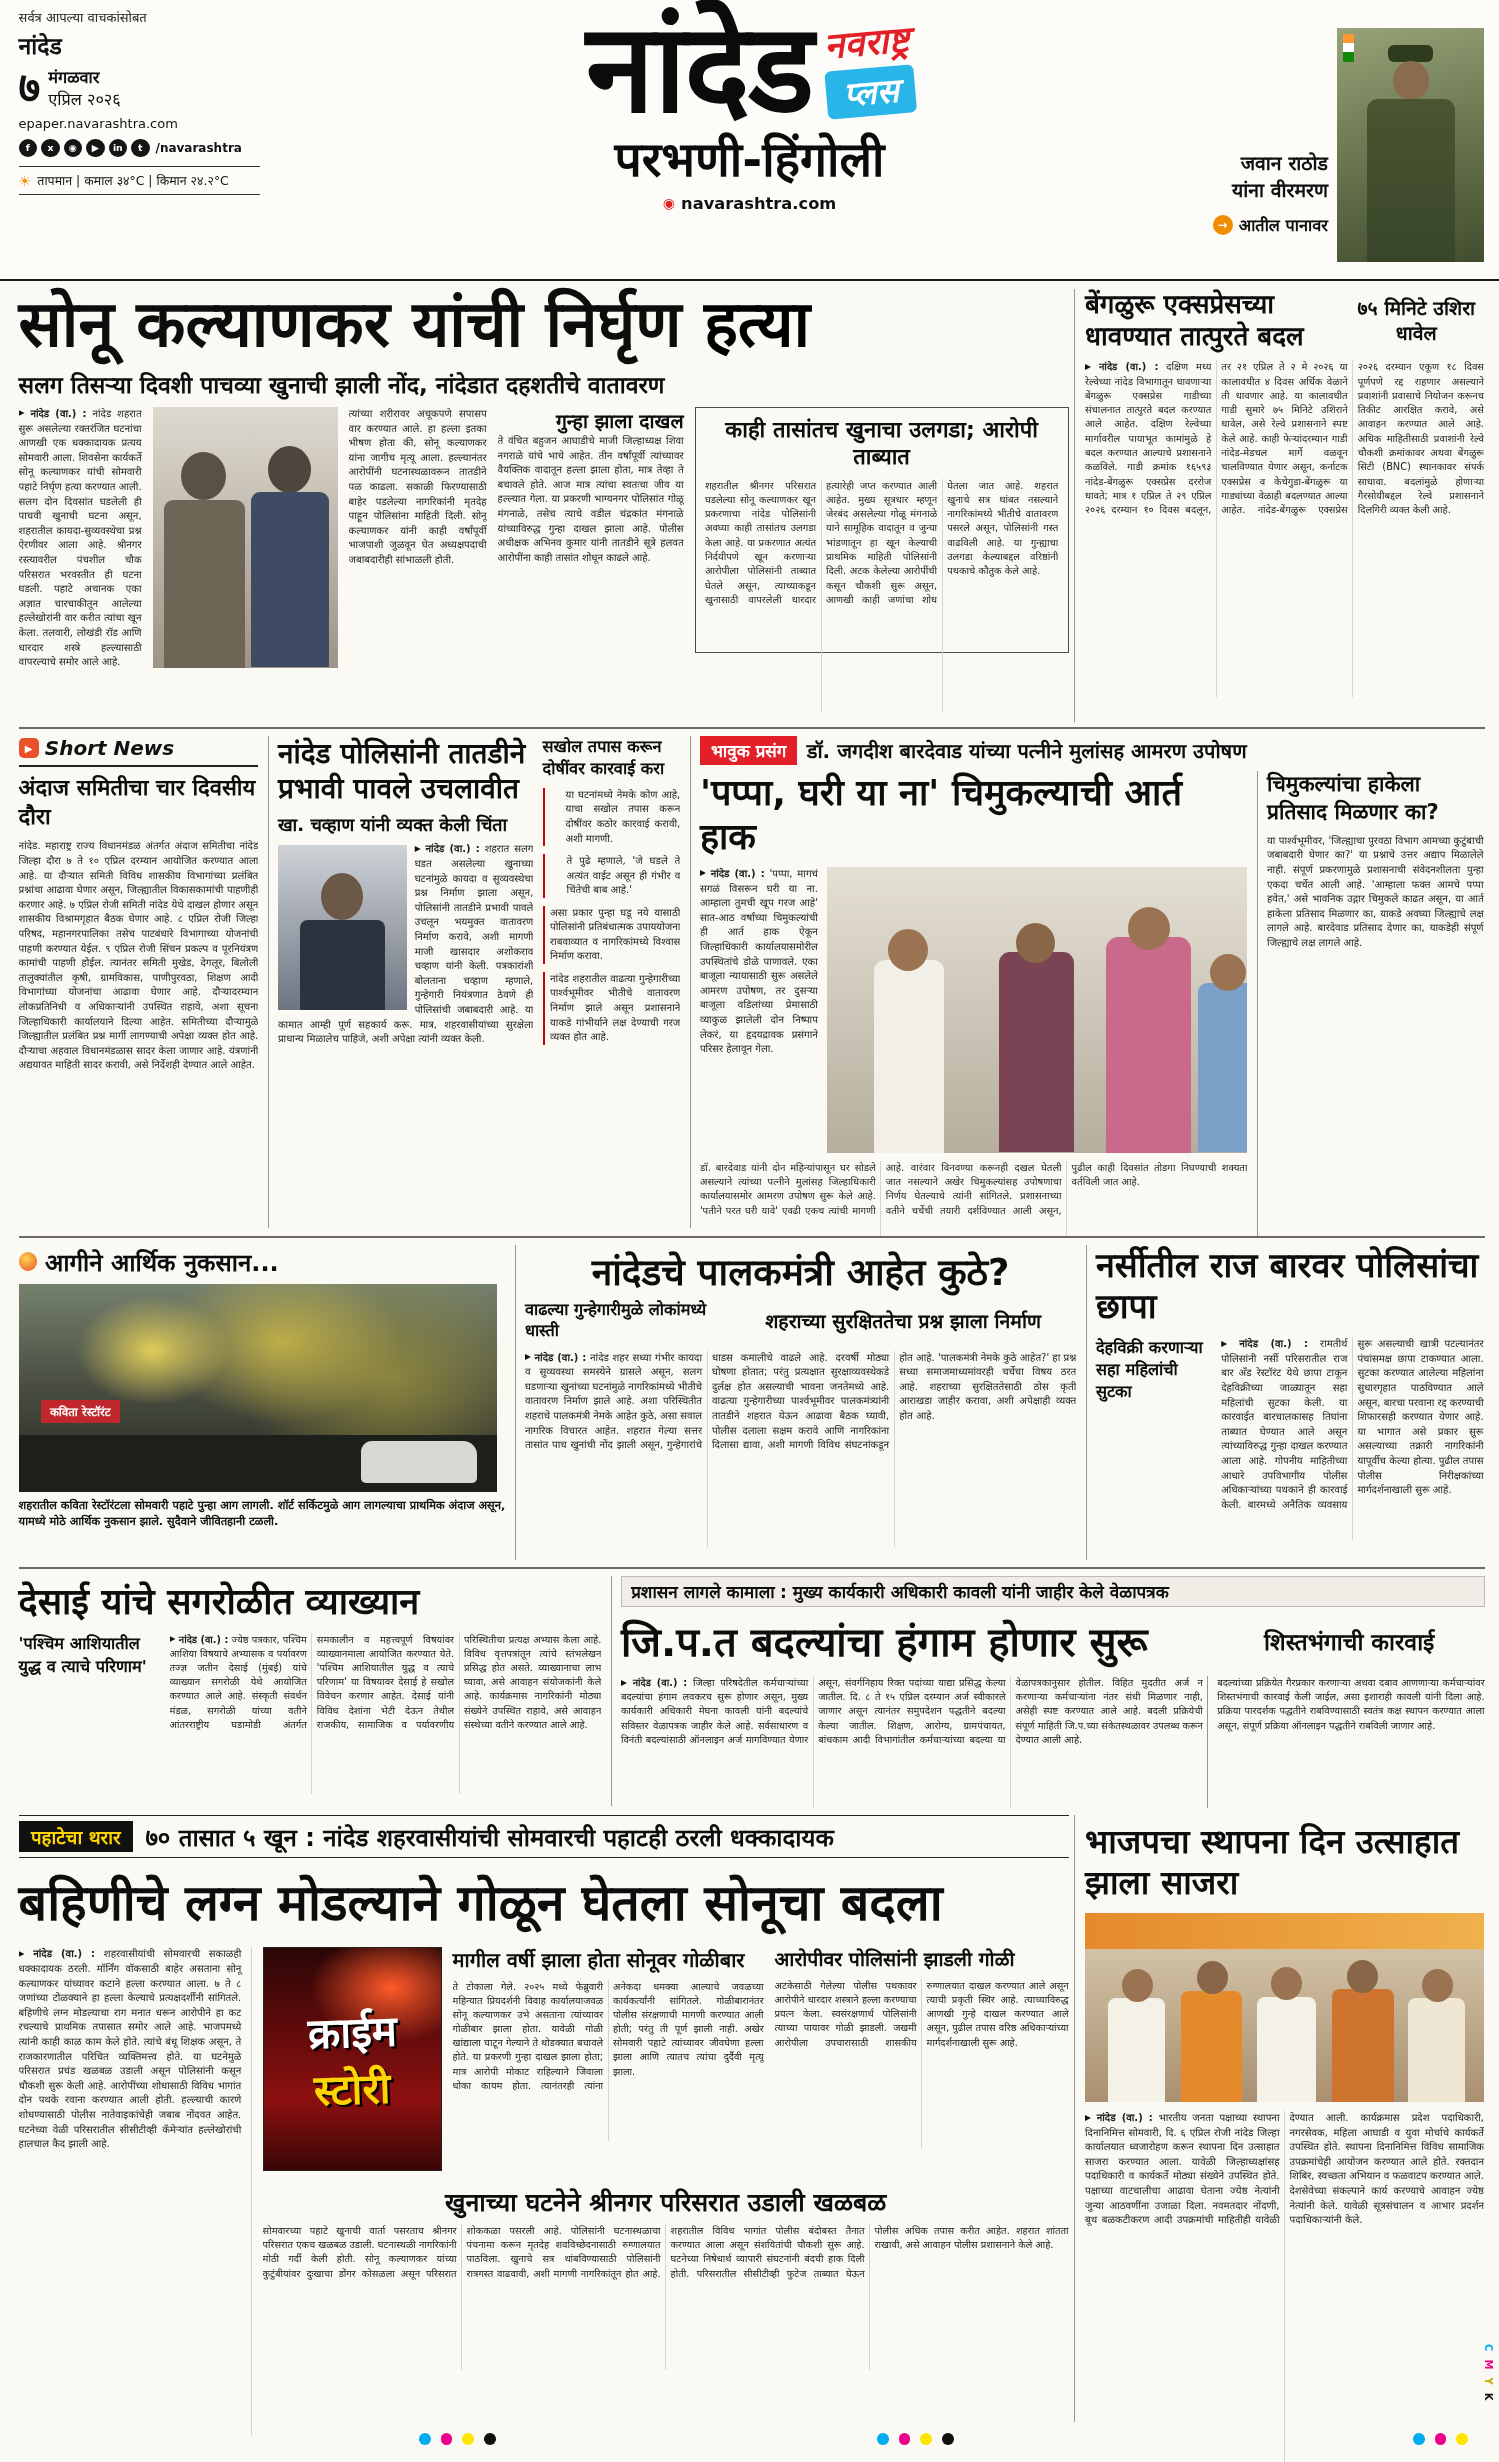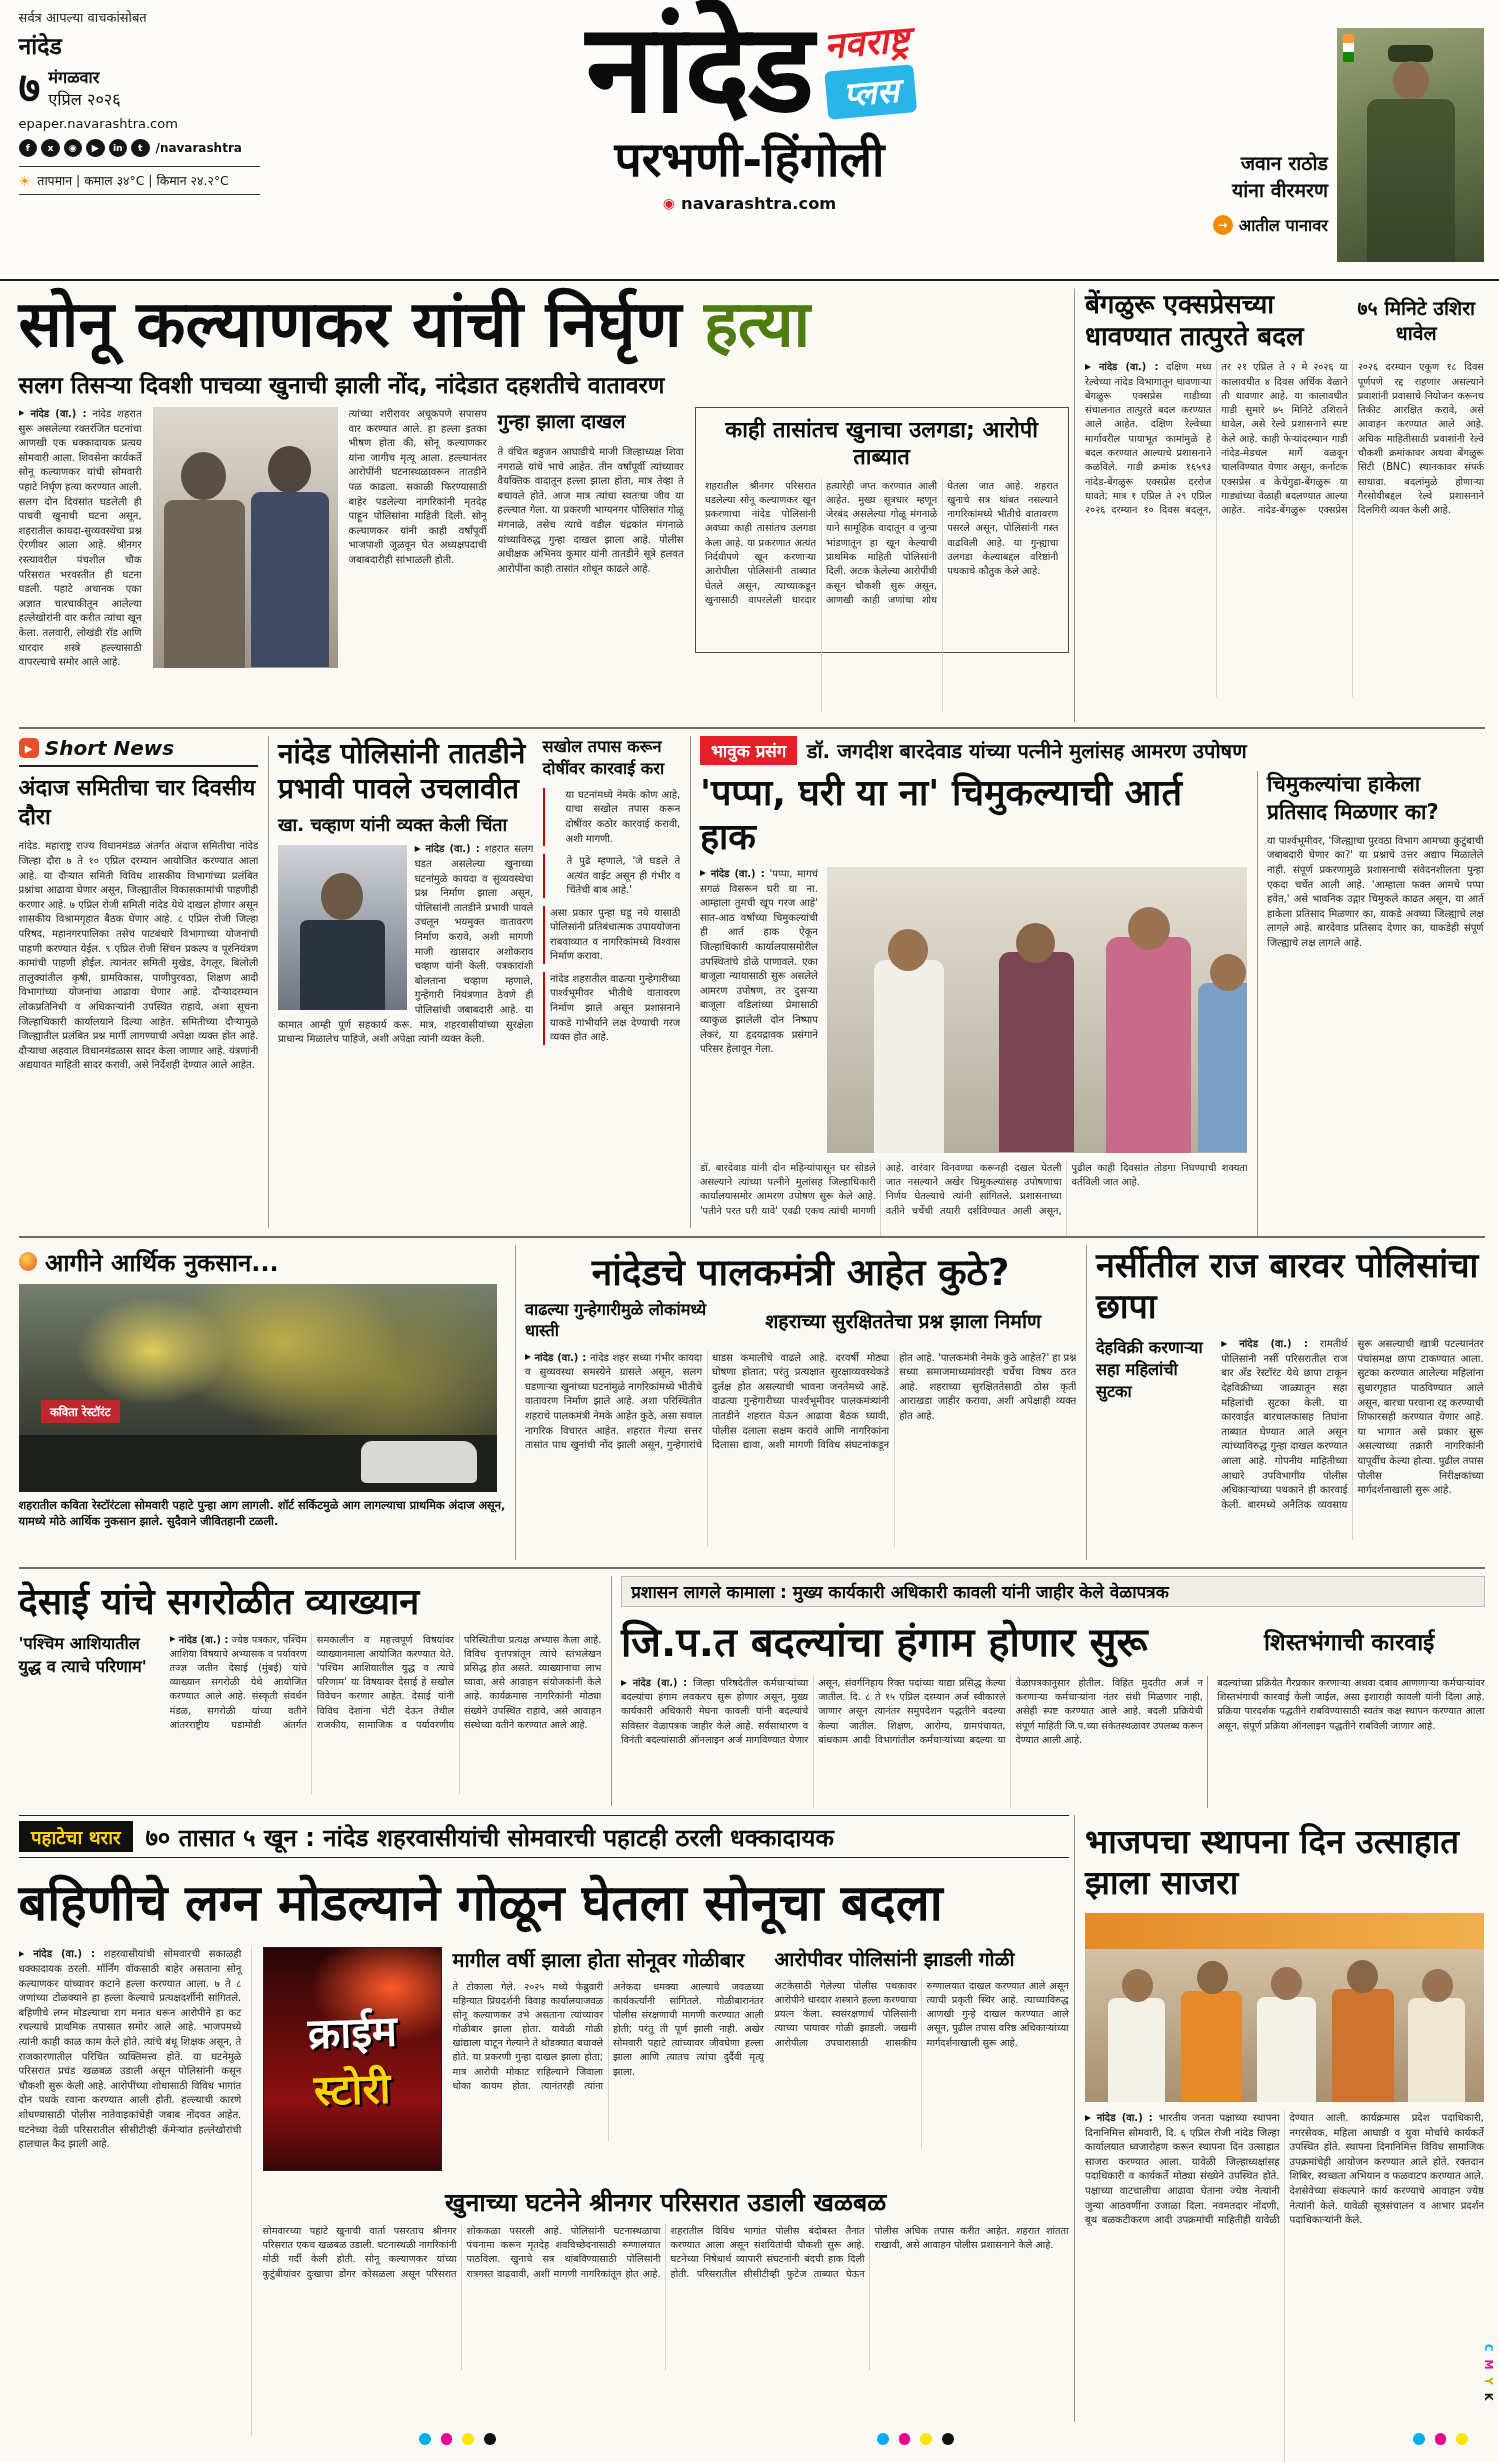--- a/index.html
+++ b/index.html
@@ -5,21 +5,21 @@
   *{margin:0;padding:0;box-sizing:border-box}
   body{background:#8a8a8a}
   .page{position:relative;width:1500px;height:2462px;background:#fbf9f4;font-family:"DejaVu Sans",sans-serif;color:#111;overflow:hidden;margin:0 auto}
   .abs{position:absolute}
   .bt{font-size:10px;line-height:1.46;text-align:justify;color:#1c1c1c;overflow:hidden}
   .c2{column-count:2;column-gap:10px;column-rule:0.8px solid #d7d3c9}
   .c3{column-count:3;column-gap:10px;column-rule:0.8px solid #d7d3c9}
   .c4{column-count:4;column-gap:10px;column-rule:0.8px solid #d7d3c9}
   .dl{font-weight:700}
   .arr{font-size:7.8px;margin-right:3.1px;vertical-align:1.6px;color:#111}
-  .red{color:#4d7c0f}
+  .red{color:#000000}
   .blue{color:#1553a8}
   .navy{color:#14284b}
   .ph{position:relative;overflow:hidden;background:#b8b2a4}
   .vr{position:absolute;width:0.8px;background:#9a958c}
   .hr{position:absolute;height:1.6px;background:#6d6a63}
   .hd{font-weight:700;color:#0d0d0d}
   .icon-circle{display:inline-flex;align-items:center;justify-content:center;width:18.6px;height:18.6px;border-radius:50%;background:#151515;color:#fff;font-size:9.3px;font-weight:700;margin-right:3.9px}
   .dot{width:11.6px;height:11.6px;border-radius:50%;display:inline-block;margin-right:6.2px}
   .boxed{border:1.6px solid #4c4a45;padding:7.8px 9.3px}
   .cg{display:flex;flex-direction:column;align-items:center;justify-content:center;border:1.6px solid #222;
@@ -105,21 +105,21 @@
       <span>नांदेड शहरात सुरू असलेल्या रक्तरंजित घटनांचा आणखी एक धक्कादायक प्रत्यय सोमवारी आला. शिवसेना कार्यकर्ते सोनू कल्याणकर यांची सोमवारी पहाटे निर्घृण हत्या करण्यात आली. सलग दोन दिवसांत घडलेली ही पाचवी खुनाची घटना असून, शहरातील कायदा-सुव्यवस्थेचा प्रश्न ऐरणीवर आला आहे. श्रीनगर रस्त्यावरील पंचशील चौक परिसरात भरवस्तीत ही घटना घडली. पहाटे अचानक एका अज्ञात चारचाकीतून आलेल्या हल्लेखोरांनी वार करीत त्यांचा खून केला. तलवारी, लोखंडी रॉड आणि धारदार शस्त्रे हल्ल्यासाठी वापरल्याचे समोर आले आहे.</span>
     </div>
     <div class="ph" style="width:185px;height:261px;background:linear-gradient(180deg,#ded9cf,#9d9486)">
       <div class="abs" style="left:28px;top:45px;width:45px;height:48px;background:#5a5045;border-radius:50%"></div>
       <div class="abs" style="left:11px;top:93px;width:81px;height:168px;background:#6e6556;border-radius:9.3px 9.3px 0 0"></div>
       <div class="abs" style="left:115px;top:39px;width:43px;height:47px;background:#4e463c;border-radius:50%"></div>
       <div class="abs" style="left:98px;top:85px;width:78px;height:175px;background:#3f4a63;border-radius:9.3px 9.3px 0 0"></div>
     </div>
     <div class="bt" style="width:138px;height:309px">त्यांच्या शरीरावर अचूकपणे सपासप वार करण्यात आले. हा हल्ला इतका भीषण होता की, सोनू कल्याणकर यांना जागीच मृत्यू आला. हल्ल्यानंतर आरोपींनी घटनास्थळावरून तातडीने पळ काढला. सकाळी फिरण्यासाठी बाहेर पडलेल्या नागरिकांनी मृतदेह पाहून पोलिसांना माहिती दिली. सोनू कल्याणकर यांनी काही वर्षांपूर्वी भाजपाशी जुळवून घेत अध्यक्षपदाची जबाबदारीही सांभाळली होती.</div>
     <div style="width:186px">
-      <div class="hd" style="font-size:19.4px;text-align:left;margin-bottom:11px">गुन्हा झाला दाखल</div>
+      <div class="hd" style="font-size:19.4px;text-align:right;margin-bottom:0">गुन्हा झाला दाखल</div>
       <div class="bt" style="height:272px">ते वंचित बहुजन आघाडीचे माजी जिल्हाध्यक्ष शिवा नगराळे यांचे भाचे आहेत. तीन वर्षांपूर्वी त्यांच्यावर वैयक्तिक वादातून हल्ला झाला होता, मात्र तेव्हा ते बचावले होते. आज मात्र त्यांचा स्वतःचा जीव या हल्ल्यात गेला. या प्रकरणी भाग्यनगर पोलिसांत गोळू मंगनाळे, तसेच त्याचे वडील चंद्रकांत मंगनाळे यांच्याविरुद्ध गुन्हा दाखल झाला आहे. पोलीस अधीक्षक अभिनव कुमार यांनी तातडीने सूत्रे हलवत आरोपींना काही तासांत शोधून काढले आहे.</div>
     </div>
     <div class="boxed" style="width:374px;height:246px">
       <div class="hd" style="font-size:22px;text-align:center;line-height:1.25;margin-bottom:7.8px">काही तासांतच खुनाचा उलगडा; आरोपी ताब्यात</div>
       <div class="bt c3" style="height:233px;font-size:9.8px">शहरातील श्रीनगर परिसरात घडलेल्या सोनू कल्याणकर खून प्रकरणाचा नांदेड पोलिसांनी अवघ्या काही तासांतच उलगडा केला आहे. या प्रकरणात अत्यंत निर्दयीपणे खून करणाऱ्या आरोपीला पोलिसांनी ताब्यात घेतले असून, त्याच्याकडून खुनासाठी वापरलेली धारदार हत्यारेही जप्त करण्यात आली आहेत. मुख्य सूत्रधार म्हणून जेरबंद असलेल्या गोळू मंगनाळे याने सामूहिक वादातून व जुन्या भांडणातून हा खून केल्याची प्राथमिक माहिती पोलिसांनी दिली. अटक केलेल्या आरोपींची कसून चौकशी सुरू असून, आणखी काही जणांचा शोध घेतला जात आहे. शहरात खुनाचे सत्र थांबत नसल्याने नागरिकांमध्ये भीतीचे वातावरण पसरले असून, पोलिसांनी गस्त वाढविली आहे. या गुन्ह्याचा उलगडा केल्याबद्दल वरिष्ठांनी पथकाचे कौतुक केले आहे.</div>
     </div>
   </div>
 
   <div class="vr" style="left:1074px;top:289px;height:433px"></div>
   <div class="abs" style="left:1085px;top:289px;width:399px">

